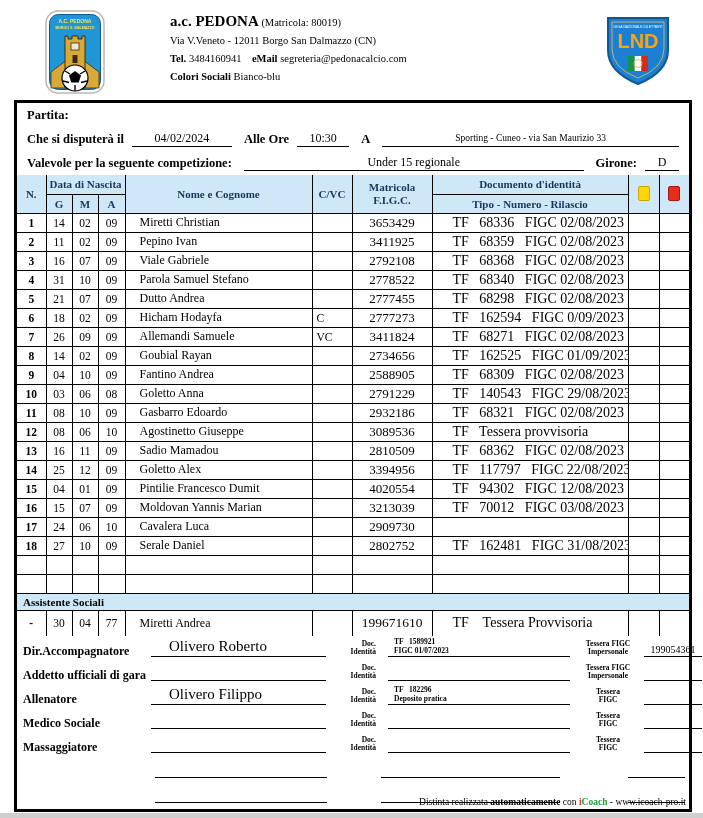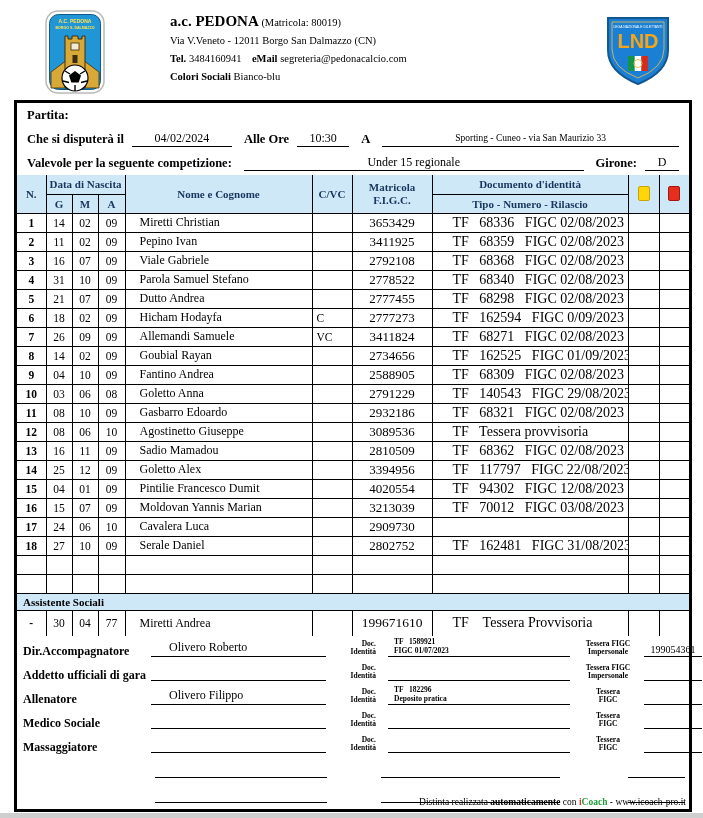--- a/index.html
+++ b/index.html
@@ -47,21 +47,21 @@
   .card { display:inline-block; width:12px; height:15px; border-radius:2px; vertical-align:middle; }
   .card.yellow { background:#ffd60a; border:1px solid #c9a400; }
   .card.red { background:#e62e1f; border:1px solid #a81410; }
 
   
   .staff { margin-top:1px; }
   .staff-row { display:flex; align-items:flex-end; height:24px; padding:0 4px 4px 6px; }
   .role { flex:0 0 128px; font-weight:bold; font-size:12px; line-height:1; }
   .s-line { align-self:flex-end; height:0; border-bottom:1px solid #000; position:relative; }
   .name-line { flex:0 0 175px; margin-right:6px; }
-  .name-val { position:absolute; left:18px; bottom:1px; font-size:12px; white-space:nowrap; }
+  .name-val { position:absolute; left:18px; bottom:1px; font-size:15px; white-space:nowrap; }
   .doc-label { flex:0 0 44px; font-size:7.5px; font-weight:bold; text-align:right;
                line-height:1.15; margin-right:12px; }
   .doc-line { flex:0 0 182px; margin-right:6px; }
   .doc-val { position:absolute; left:6px; bottom:1px; font-size:7.5px; line-height:1.2; white-space:pre;font-weight:bold; }
   .tess-label { flex:0 0 64px; font-size:7.5px; font-weight:bold; text-align:center;
                 line-height:1.15; margin-right:4px; }
   .tess-line { flex:0 0 58px; }
   .tess-val { position:absolute; left:0; width:100%; text-align:center; bottom:1px; font-size:10px; }
 
   

